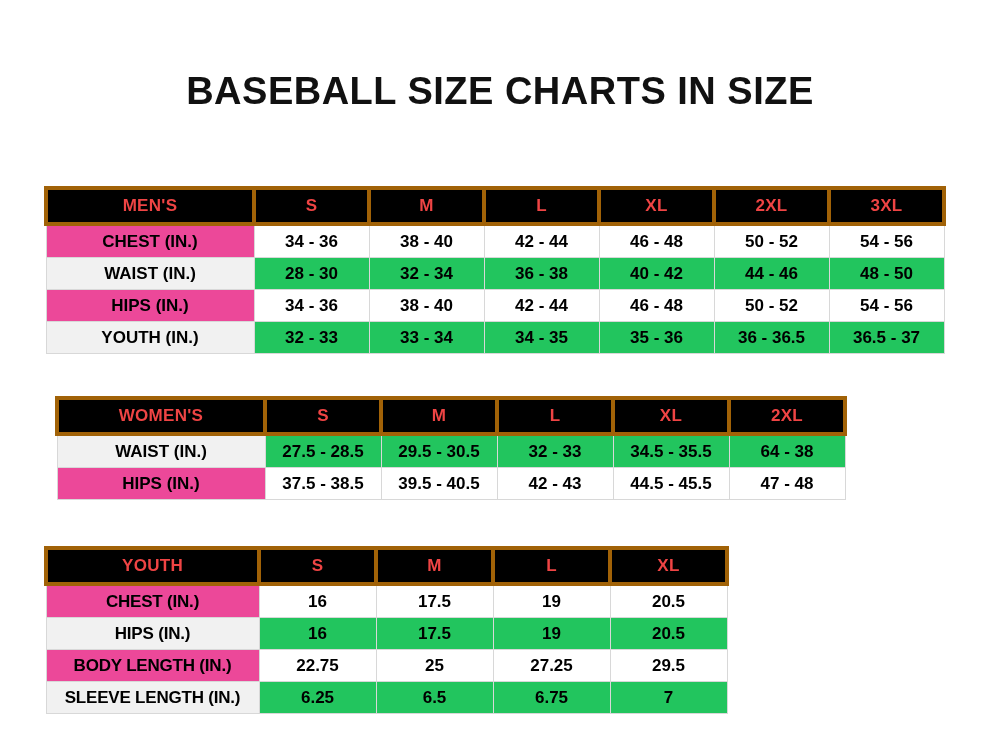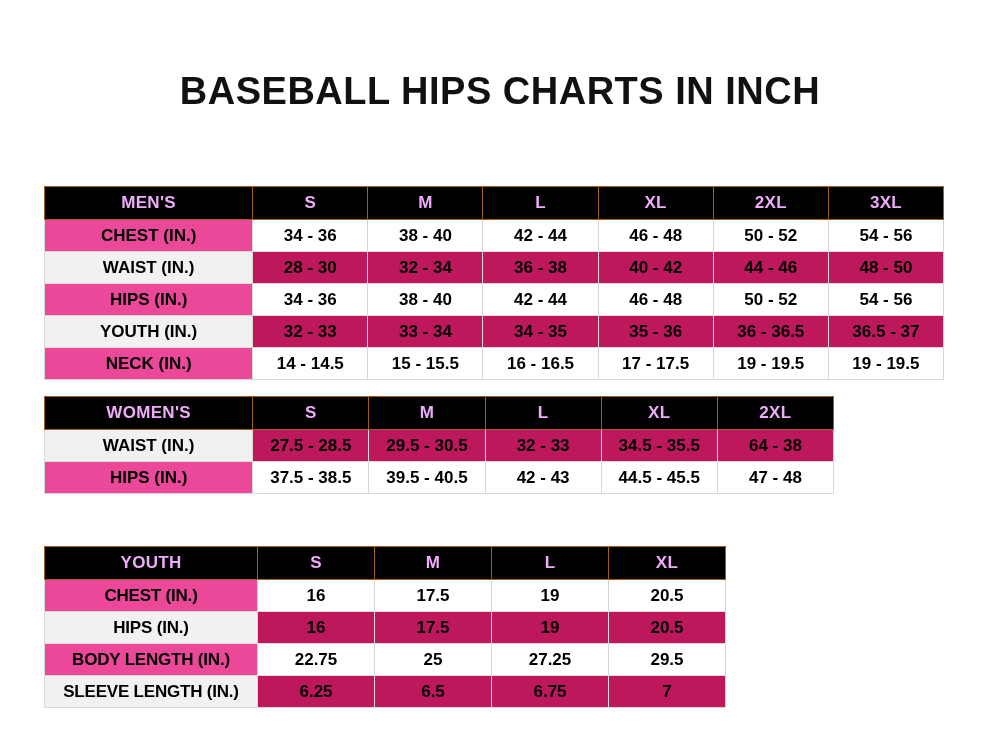--- a/index.html
+++ b/index.html
@@ -42,34 +42,34 @@
   .table-block td, .table-block th {
     border: 1px solid #d8d8d8;
     text-align: center;
     font-weight: bold;
     padding: 0;
     height: 31px;
     white-space: nowrap;
   }
   .table-block thead th {
     background: #000000;
-    color: #f0abfc;
-    border: 1px solid #a16207;
+    color: #ef4444;
+    border: 4px solid #a16207;
     height: 32px;
     font-size: 17px;
     letter-spacing: 0.3px;
   }
   .table-block thead th.first-col {
     text-align: center;
   }
   .table-block tbody tr td {
     background: #ffffff;
   }
   .table-block tbody tr.alt td {
-    background: #be185d;
+    background: #22c55e;
   }
   .table-block tbody td.label-cell {
     background: #ec4899;
     text-align: center;
   }
   .table-block tbody tr.alt td.label-cell {
     background: #f1f1f1;
     margin-top: 31px;
   }
 
@@ -78,21 +78,21 @@
     top: 186px;
     left: 44px;
     width: 900px;
   }
   #mens-table col.c0 { width: 208px; }
   #mens-table col.cx { width: 115px; }
 
   
   #womens-table {
     top: 396px;
-    left: 44px;
+    left: 55px;
     width: 790px;
   }
   #womens-table col.c0 { width: 208px; }
   #womens-table col.cx { width: 116px; }
 
   
   #youth-table {
     top: 546px;
     left: 44px;
     width: 680px;
@@ -102,21 +102,21 @@
   #youth-table col.cx { width: 117px; }
 
   #youth-table tbody td { font-size: 17px; }
   #youth-table tbody td.label-cell { letter-spacing: -0.2px; }
 </style>
 </head>
 <body>
 
 <div id="page">
 
-  <div class="title">BASEBALL HIPS CHARTS IN INCH</div>
+  <div class="title">BASEBALL SIZE CHARTS IN SIZE</div>
 
   <table class="table-block" id="mens-table">
     <colgroup>
       <col class="c0">
         <col class="cx">
         <col class="cx">
         <col class="cx">
         <col class="cx">
         <col class="cx">
         <col class="cx">
@@ -162,29 +162,20 @@
       </tr>
       <tr class="alt">
         <td class="label-cell">YOUTH (IN.)</td>
         <td>32 - 33</td>
         <td>33 - 34</td>
         <td>34 - 35</td>
         <td>35 - 36</td>
         <td>36 - 36.5</td>
         <td>36.5 - 37</td>
       </tr>
-      <tr>
-        <td class="label-cell">NECK (IN.)</td>
-        <td>14 - 14.5</td>
-        <td>15 - 15.5</td>
-        <td>16 - 16.5</td>
-        <td>17 - 17.5</td>
-        <td>19 - 19.5</td>
-        <td>19 - 19.5</td>
-      </tr>
     </tbody>
   </table>
 
   <table class="table-block" id="womens-table">
     <colgroup>
       <col class="c0">
         <col class="cx">
         <col class="cx">
         <col class="cx">
         <col class="cx">

